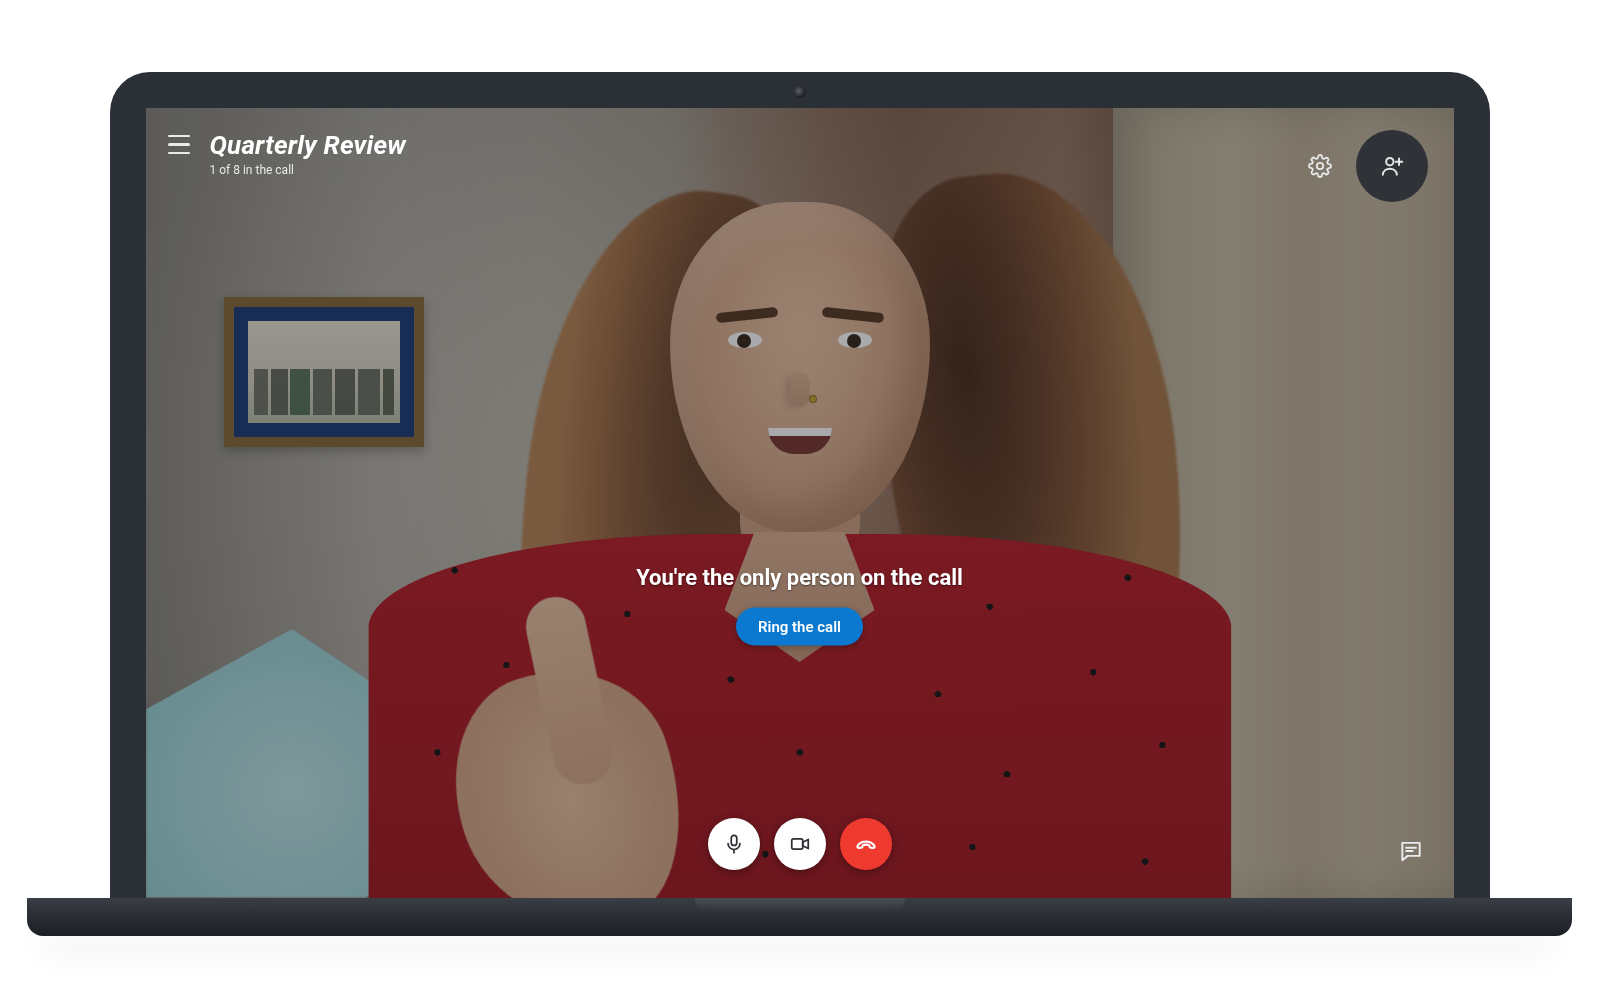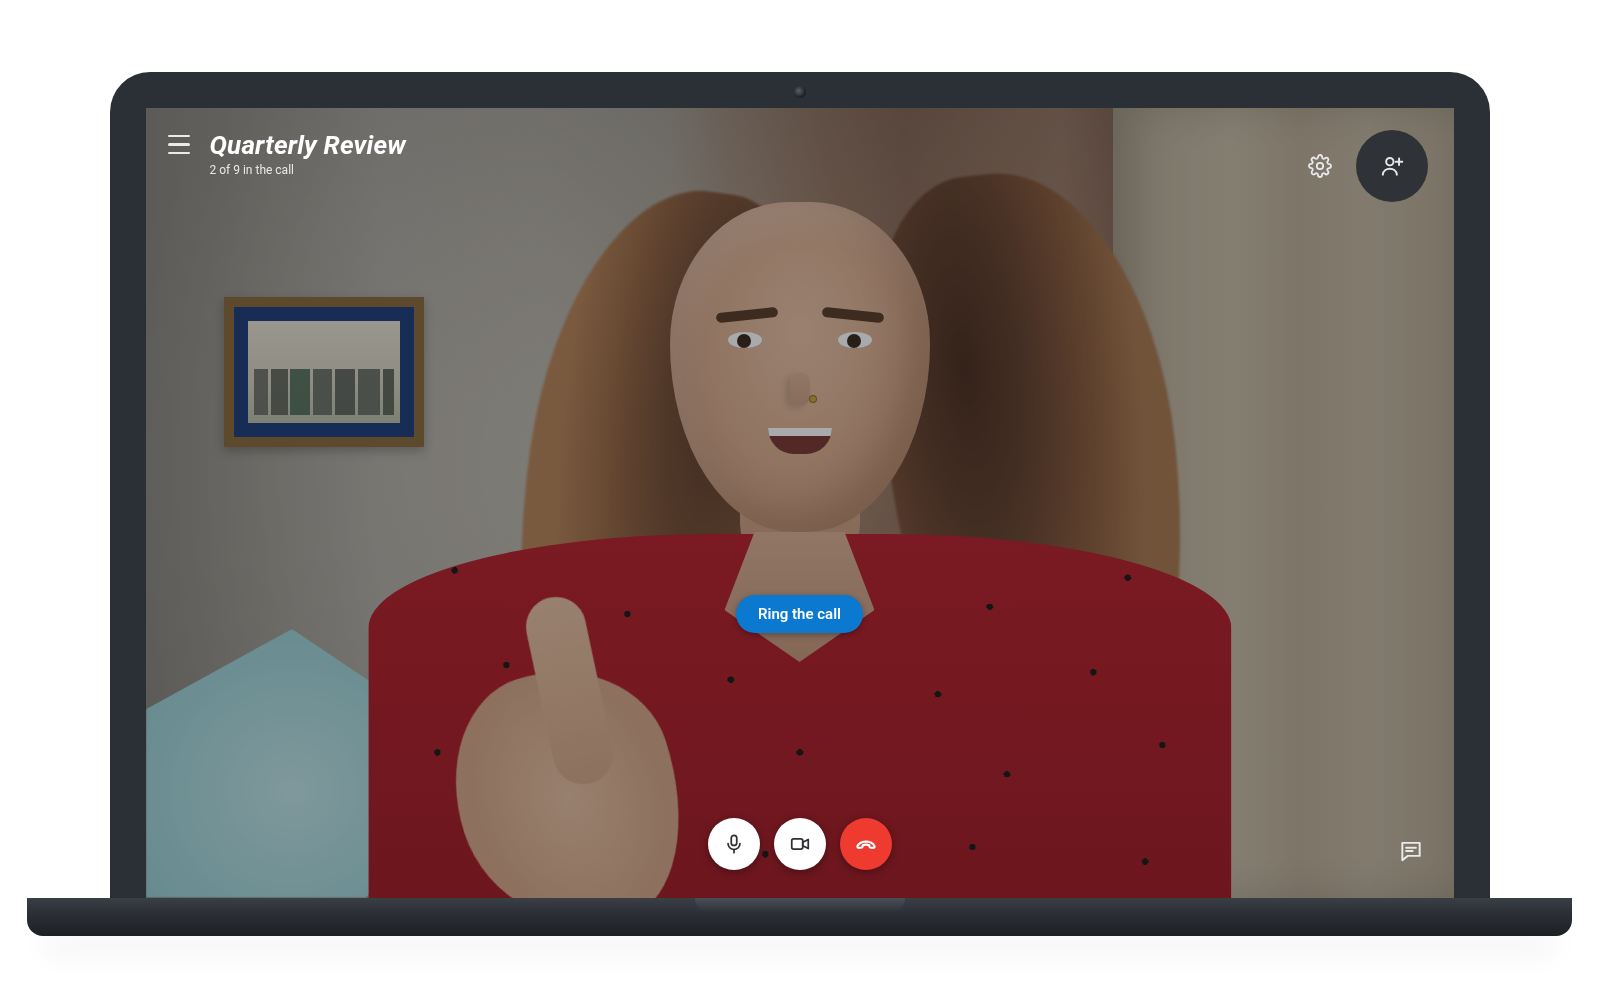--- a/index.html
+++ b/index.html
@@ -233,21 +233,21 @@
       <div class="ui">
 
         <div class="top-left">
           <div class="hamburger">
             <span></span>
               <span></span>
               <span></span>
           </div>
           <div class="title-block">
             <h1>Quarterly Review</h1>
-            <div class="sub">2 of 9 in the call</div>
+            <div class="sub">1 of 8 in the call</div>
           </div>
         </div>
 
         <div class="top-right">
           <div class="icon-btn">
             <span>
               <svg width="24" height="24" viewBox="0 0 24 24" fill="none" stroke="currentColor" stroke-width="1.8" stroke-linecap="round" stroke-linejoin="round">
                 <circle cx="12" cy="12" r="3.2"></circle>
                 <path d="M19.4 15a1.7 1.7 0 0 0 .34 1.87l.06.06a2 2 0 1 1-2.83 2.83l-.06-.06a1.7 1.7 0 0 0-1.87-.34 1.7 1.7 0 0 0-1.03 1.56V21a2 2 0 1 1-4 0v-.09A1.7 1.7 0 0 0 9 19.4a1.7 1.7 0 0 0-1.87.34l-.06.06a2 2 0 1 1-2.83-2.83l.06-.06A1.7 1.7 0 0 0 4.6 15a1.7 1.7 0 0 0-1.56-1.03H3a2 2 0 1 1 0-4h.09A1.7 1.7 0 0 0 4.6 9a1.7 1.7 0 0 0-.34-1.87l-.06-.06A2 2 0 1 1 7.03 4.24l.06.06A1.7 1.7 0 0 0 9 4.6a1.7 1.7 0 0 0 1.03-1.56V3a2 2 0 1 1 4 0v.09c0 .68.4 1.29 1.03 1.56A1.7 1.7 0 0 0 16.93 4.3l.06-.06a2 2 0 1 1 2.83 2.83l-.06.06A1.7 1.7 0 0 0 19.4 9c.27.63.88 1.03 1.56 1.03H21a2 2 0 1 1 0 4h-.09A1.7 1.7 0 0 0 19.4 15z"></path>
               </svg>
@@ -259,20 +259,21 @@
                 <circle cx="10" cy="8" r="3.4"></circle>
                 <path d="M3.5 20c.4-3.4 3.2-5.4 6.5-5.4s6.1 2 6.5 5.4"></path>
                 <line x1="18.5" y1="5" x2="18.5" y2="11"></line>
                 <line x1="15.5" y1="8" x2="21.5" y2="8"></line>
               </svg>
             </span>
           </div>
         </div>
 
         <div class="center-msg">
+          <div class="h">You're the only person on the call</div>
           <div class="pill-btn">
             <span>Ring the call</span>
           </div>
         </div>
 
         <div class="call-controls">
           <div class="ctrl white">
             <span>
               <svg width="22" height="22" viewBox="0 0 24 24" fill="none" stroke="currentColor" stroke-width="1.9" stroke-linecap="round" stroke-linejoin="round">
                 <rect x="9" y="2.5" width="6" height="11" rx="3"></rect>

